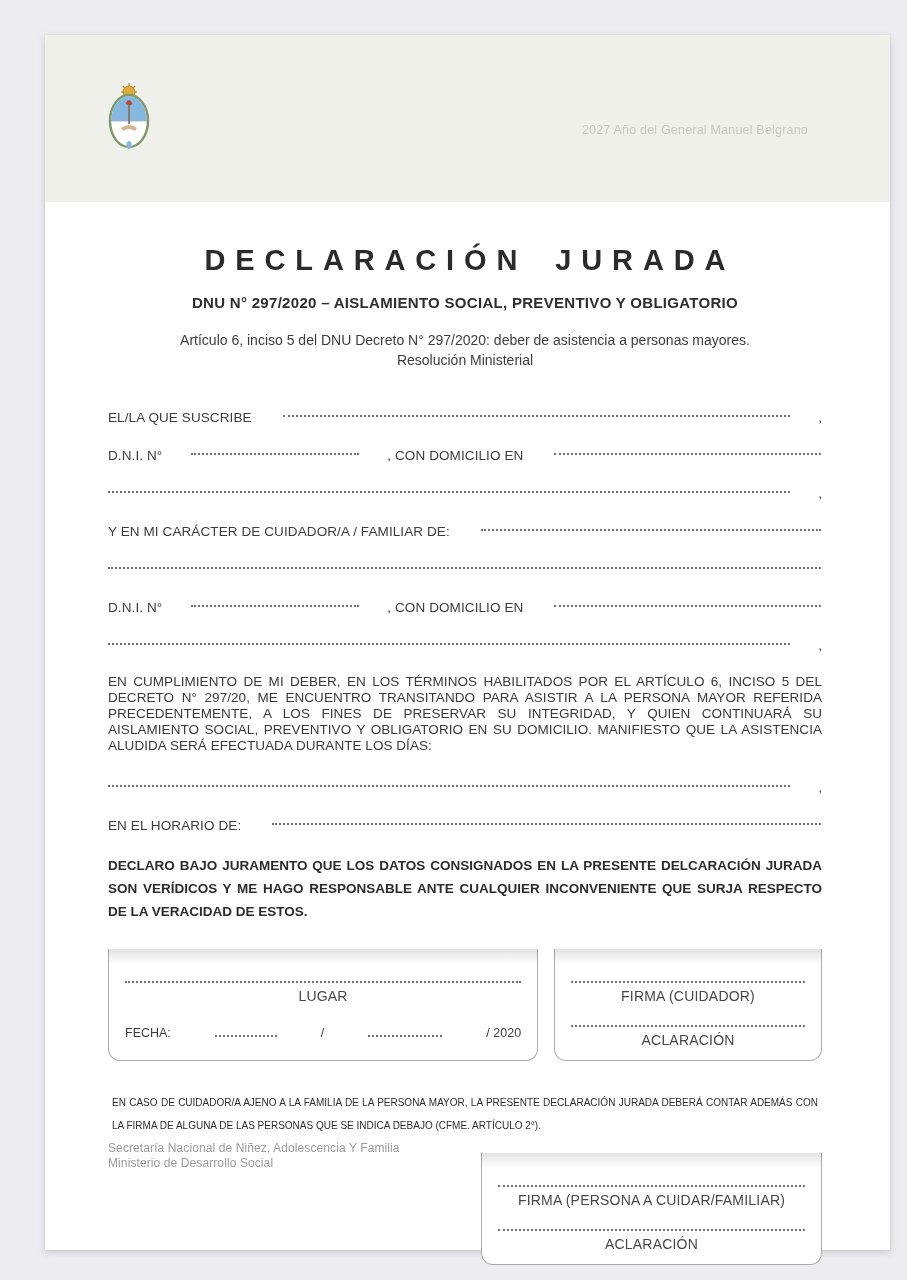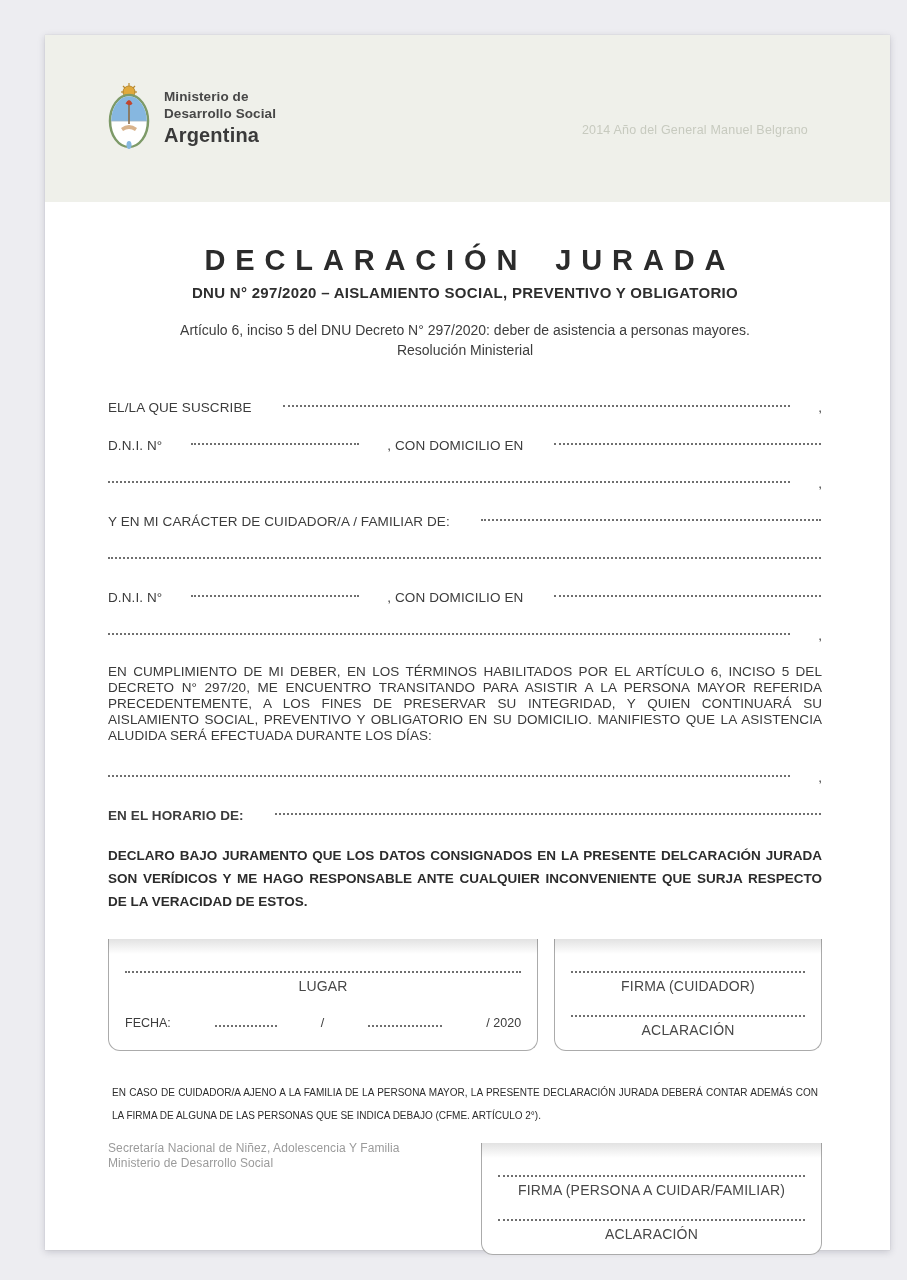--- a/index.html
+++ b/index.html
@@ -31,41 +31,41 @@
     position:absolute;right:82px;top:88px;
     font-size:12.5px;color:#c7cabf;letter-spacing:.2px;
   }
   
   .content{padding:0 68px 0 63px;color:#3c3c3c;}
   .title-block{text-align:center;margin-top:42px;}
   .doc-title{
     font-size:29px;font-weight:bold;color:#2b2b2b;
     letter-spacing:.34em;text-indent:.34em;word-spacing:.35em;
   }
-  .doc-subtitle{font-size:15px;font-weight:bold;color:#2e2e2e;margin-top:7px;letter-spacing:.02em;}
+  .doc-subtitle{font-size:15px;font-weight:bold;color:#2e2e2e;margin-top:17px;letter-spacing:.02em;}
   .doc-article{font-size:14px;margin-top:21px;color:#3d3d3d;}
   .doc-resolution{font-size:14px;margin-top:4px;color:#3d3d3d;text-align:center;}
   .fields{margin-top:40px;}
   .fline{
     display:flex;align-items:center;
     font-size:13.5px;height:18px;margin-bottom:20px;
     color:#3c3c3c;letter-spacing:.1px;white-space:nowrap;gap:27px;
   }
   .dots{
     flex:1;border-bottom:2px dotted #6f6f6f;
     margin:0 1px 3px 4px;min-width:20px;
   }
   .dots.fixed{flex:none;width:168px;margin-left:2px;}
   .dots.full{margin-left:0;}
   .para{
     font-size:13.5px;line-height:16px;text-align:justify;
     color:#3a3a3a;margin-top:2px;letter-spacing:.05px;
   }
   .after-para{margin-top:24px;}
-  .horario{margin-top:13px;font-weight:bold;}
+  .horario{margin-top:13px;}
   .declaration{
     font-size:13.5px;font-weight:bold;line-height:23px;
     text-align:justify;color:#2c2c2c;margin-top:12px;
   }
   
   .boxrow{display:flex;gap:16px;margin-top:26px;}
   .sigbox{
     position:relative;flex:1;height:112px;
     border:1px solid #ababab;border-top:none;
     border-radius:0 0 12px 12px;
@@ -116,27 +116,22 @@
           </g>
           <ellipse cx="22" cy="38" rx="19" ry="26" fill="#ffffff" stroke="#7d9a68" stroke-width="2.5"></ellipse>
           <path d="M 4.2 38 A 17.8 24.8 0 0 1 39.8 38 Z" fill="#86b7e0"></path>
           <line x1="4" y1="38" x2="40" y2="38" stroke="#9db3c4" stroke-width="0.8"></line>
           <rect x="21.2" y="21" width="1.6" height="20" fill="#8a6d4a"></rect>
           <path d="M18.5 20.5 q3.5 -7 7 0 q-2 3.5 -7 0 Z" fill="#c0452f"></path>
           <path d="M14 45 q8 -6 16 0 l-2 3 q-6 -4 -12 0 Z" fill="#d9b38c"></path>
           <ellipse cx="22" cy="62" rx="2.5" ry="4" fill="#86b7e0"></ellipse>
         </svg>
       </span>
-      <div class="brand-text">
-        <div class="brand-line">Ministerio de</div>
-        <div class="brand-line">Desarrollo Social</div>
-        <div class="brand-country">Argentina</div>
-      </div>
     </div>
-    <div class="motto">2014 Año del General Manuel Belgrano</div>
+    <div class="motto">2027 Año del General Manuel Belgrano</div>
   </div>
 
   <div class="content">
 
     <div class="title-block">
       <div class="doc-title">DECLARACIÓN JURADA</div>
       <div class="doc-subtitle">DNU N° 297/2020 – AISLAMIENTO SOCIAL, PREVENTIVO Y OBLIGATORIO</div>
       <div class="doc-article">Artículo 6, inciso 5 del DNU Decreto N° 297/2020: deber de asistencia a personas mayores.</div>
       <div class="doc-resolution">Resolución Ministerial</div>
     </div>

